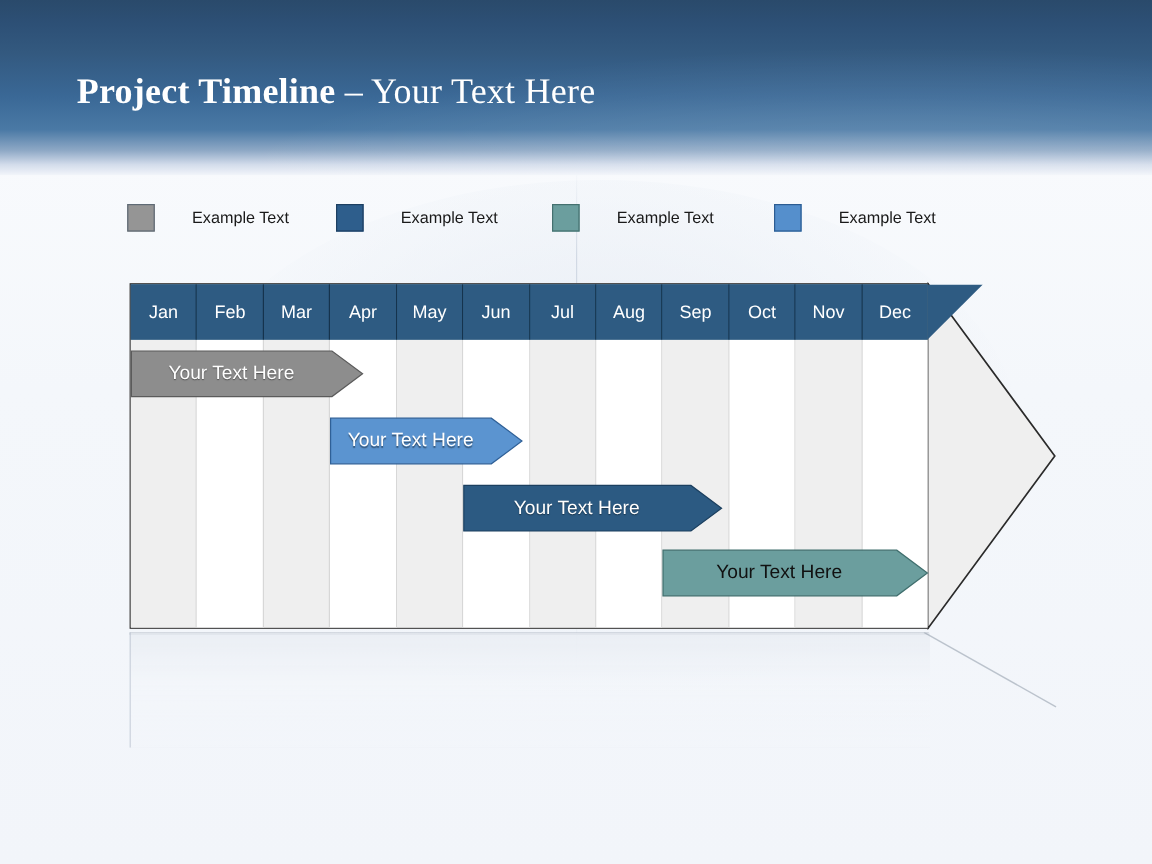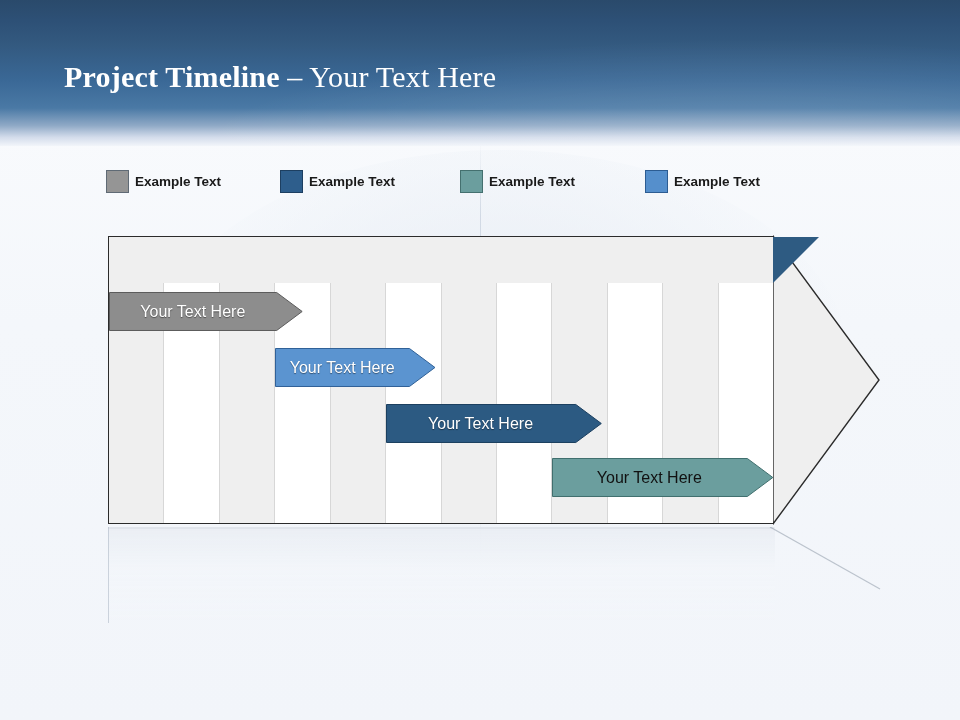--- a/index.html
+++ b/index.html
@@ -104,23 +104,23 @@
     align-items: center;
   }
   .legend-swatch {
     width: 23px;
     height: 23px;
     border: 1px solid #5d6a78;
     box-sizing: border-box;
     flex: 0 0 auto;
   }
   .legend-label {
-    margin-left: 6px;
+    margin-left: 31px;
     font-size: 13.5px;
-    font-weight: bold;
+    font-weight: normal;
     color: #1a1a1a;
     white-space: nowrap;
   }
 
   
   .chart {
     position: absolute;
     left: 108px;
     top: 236px;
     width: 772px;
@@ -311,20 +311,34 @@
         <div class="col-cell odd"></div>
         <div class="col-cell even"></div>
         <div class="col-cell odd"></div>
         <div class="col-cell even"></div>
         <div class="col-cell odd"></div>
         <div class="col-cell even"></div>
         <div class="col-cell odd"></div>
         <div class="col-cell even"></div>
       </div>
 
+    <div class="month-row" id="month-row">
+        <div class="month-cell">Jan</div>
+        <div class="month-cell">Feb</div>
+        <div class="month-cell">Mar</div>
+        <div class="month-cell">Apr</div>
+        <div class="month-cell">May</div>
+        <div class="month-cell">Jun</div>
+        <div class="month-cell">Jul</div>
+        <div class="month-cell">Aug</div>
+        <div class="month-cell">Sep</div>
+        <div class="month-cell">Oct</div>
+        <div class="month-cell">Nov</div>
+        <div class="month-cell">Dec</div>
+      </div>
 
     <svg class="header-wedge" viewBox="0 0 47 46" preserveAspectRatio="none">
       <polygon points="0,0 46,0 0,46" fill="#2e5b82"></polygon>
     </svg>
 
     <div id="bars-layer">
         <div class="bar" style="left: 1px; top: 56px; width: 193.667px;">
           <svg width="193.66666666666669" height="39" viewBox="0 0 193.66666666666669 39">
             <polygon points="0.5,0.5 167.66666666666669,0.5 193.16666666666669,19.5 167.66666666666669,38.5 0.5,38.5" fill="#8d8d8d" stroke="#5b5b5b" stroke-width="1"></polygon>
           </svg>

